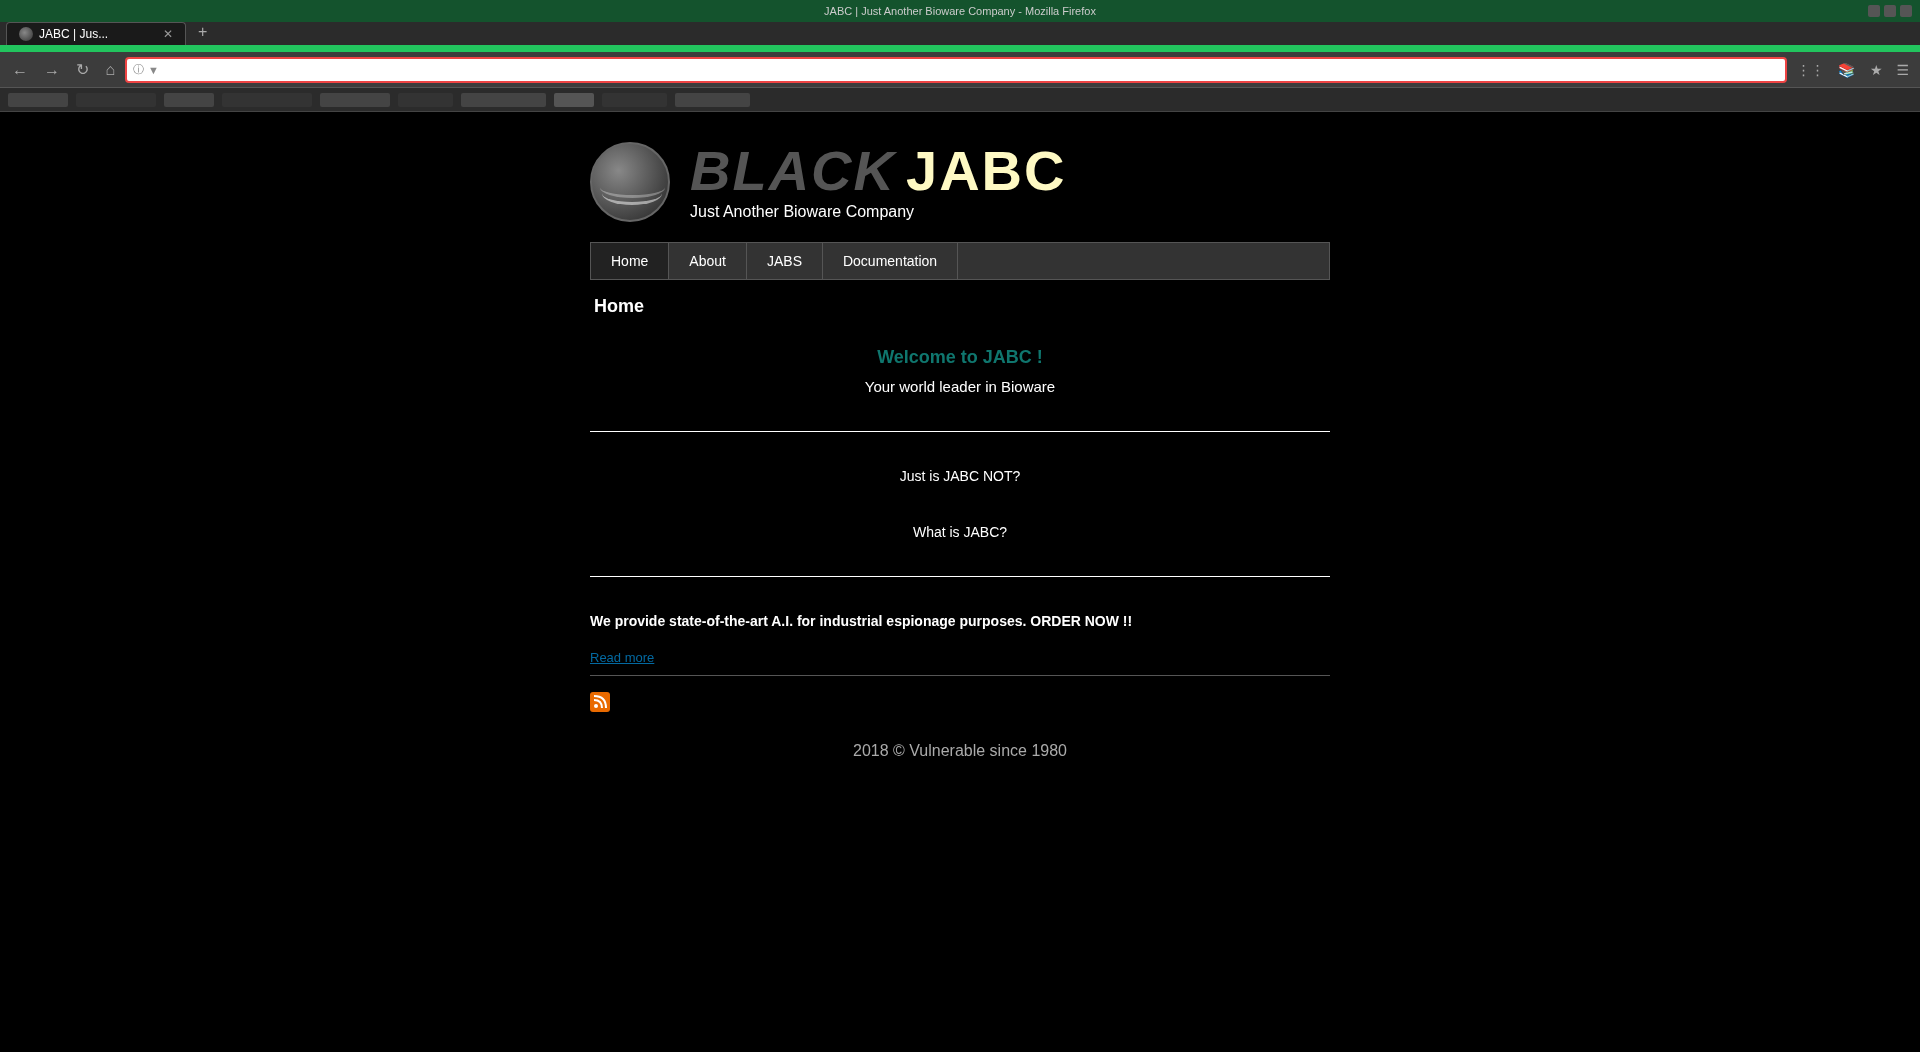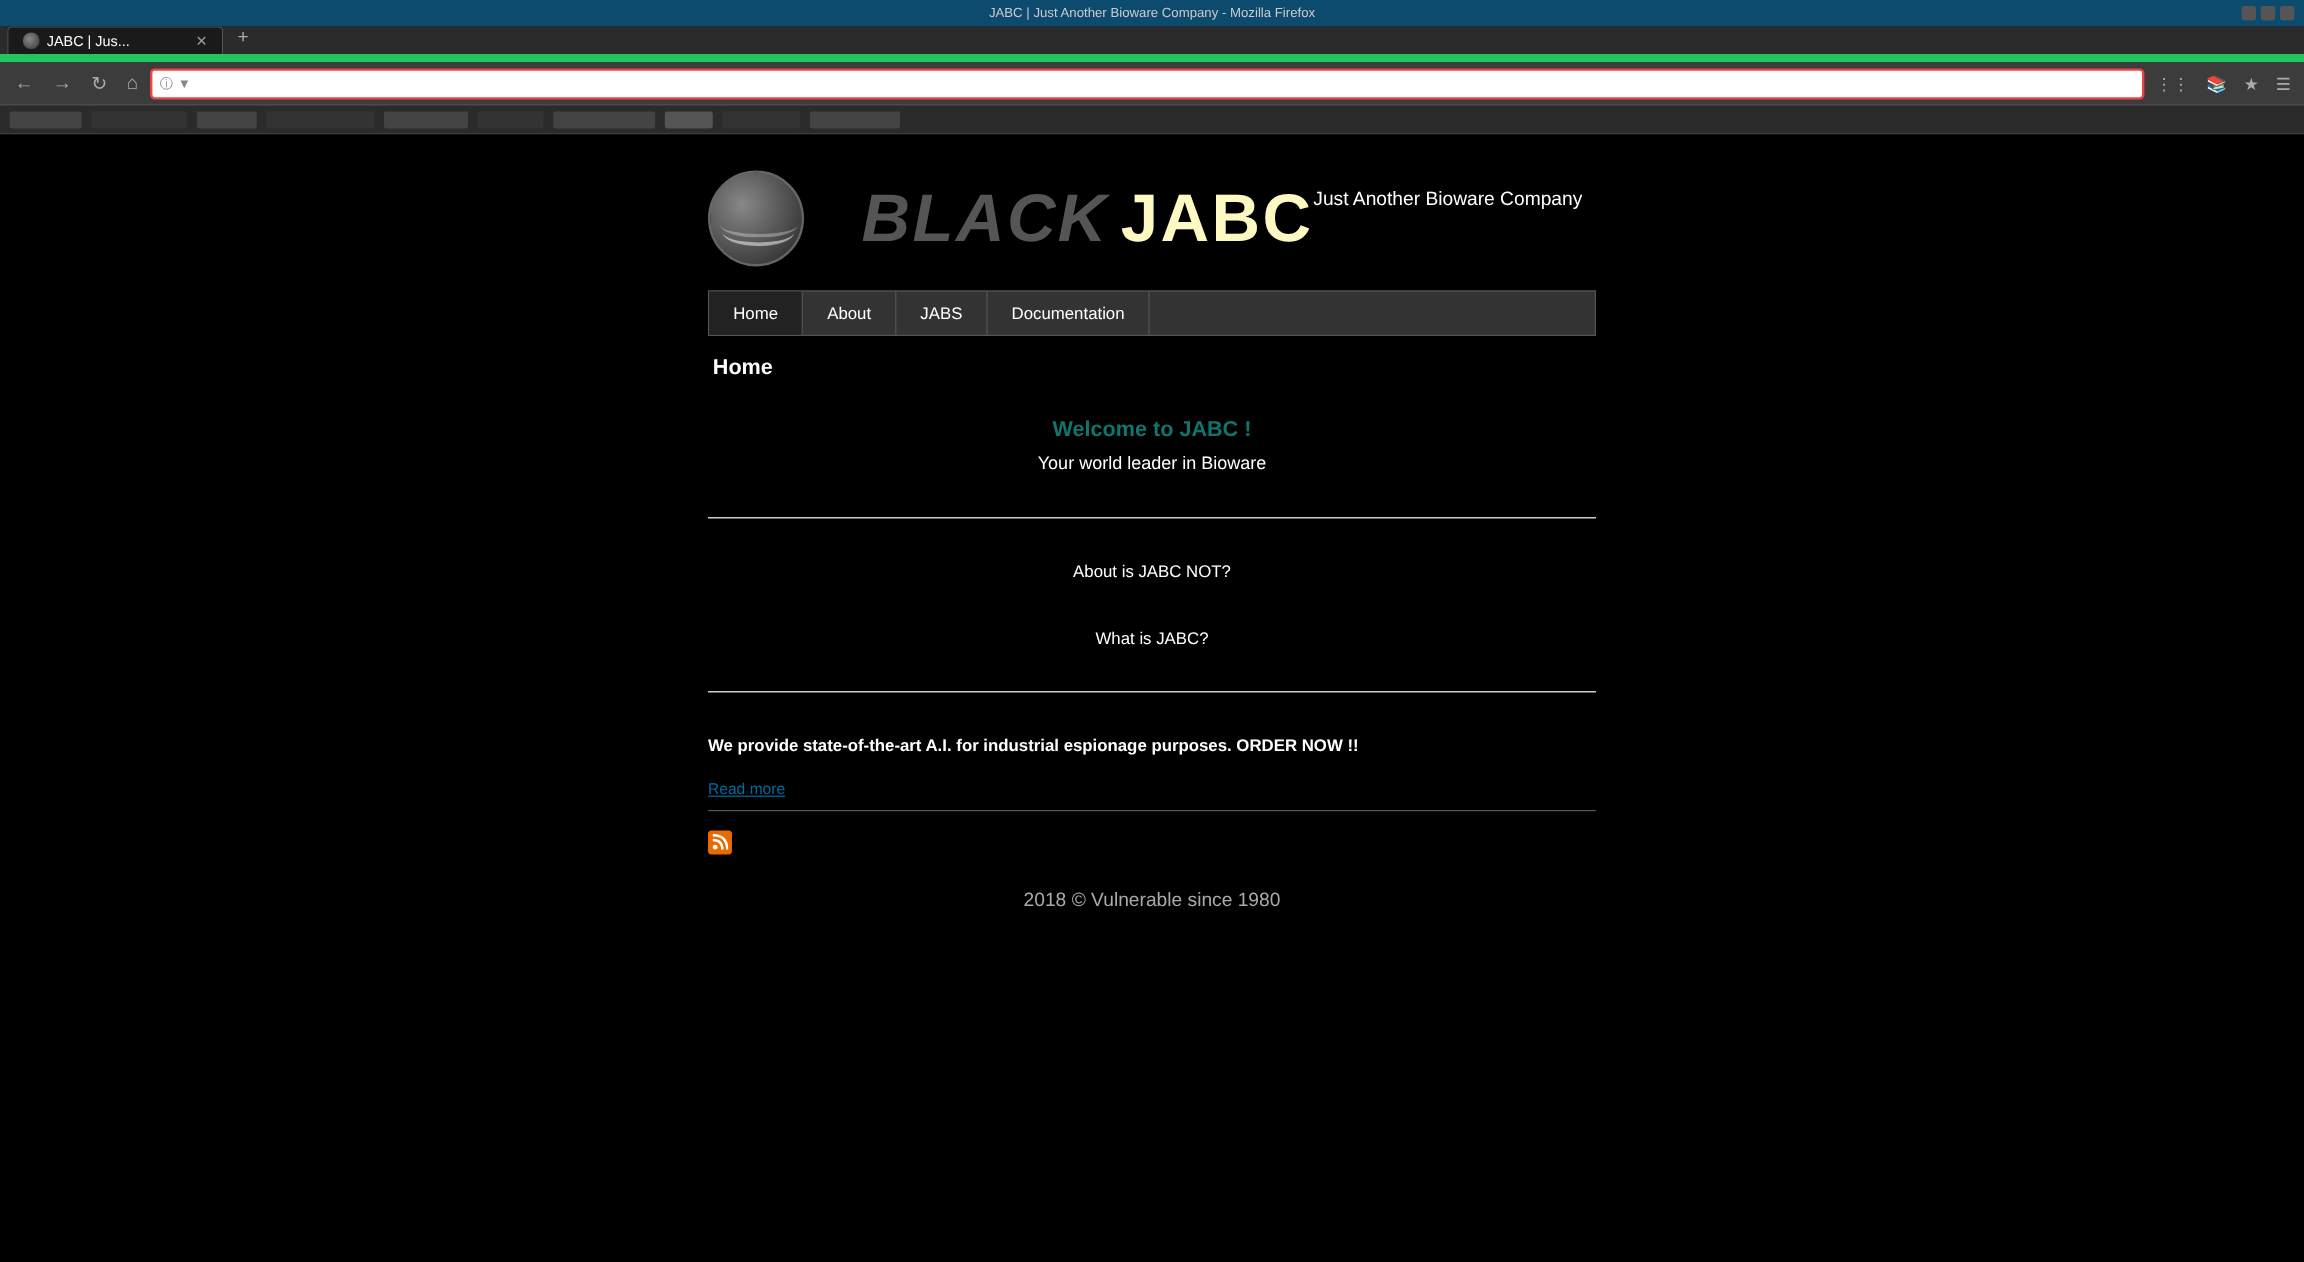--- a/index.html
+++ b/index.html
@@ -6,21 +6,21 @@
 
     body {
       font-family: Arial, sans-serif;
       background: #1a1a1a;
       color: #fff;
       font-size: 14px;
     }
 
     
     .browser-titlebar {
-      background: #0c4a6e;
+      background: #14532d;
       height: 22px;
       display: flex;
       align-items: center;
       padding: 0 8px;
       font-size: 11px;
       color: #ccc;
       justify-content: center;
       position: relative;
     }
     .browser-titlebar-text {
@@ -226,22 +226,21 @@
       bottom: 22px;
       left: 8px;
       width: 65px;
       height: 18px;
       border-bottom: 3px solid rgba(255,255,255,0.3);
       border-radius: 50%;
     }
 
     .site-title-block {
       display: flex;
-      flex-direction: row;
-      margin-left: 28px;
+      flex-direction: column;
     }
     .site-brand-row {
       display: flex;
       align-items: baseline;
       gap: 10px;
     }
     .site-brand-black {
       font-size: 56px;
       font-weight: bold;
       color: #555;
@@ -451,21 +450,21 @@
     <div class="page-title">Home</div>
 
     <div class="welcome-section">
       <div class="welcome-heading">Welcome to JABC !</div>
       <div class="welcome-subtext">Your world leader in Bioware</div>
     </div>
 
     <hr class="divider">
 
     <div class="info-section">
-      <div class="info-question">About is JABC NOT?</div>
+      <div class="info-question">Just is JABC NOT?</div>
     </div>
 
     <div class="info-section">
       <div class="info-question">What is JABC?</div>
     </div>
 
     <hr class="divider">
 
     <div class="cta-section">
       <div class="cta-text">We provide state-of-the-art A.I. for industrial espionage purposes. ORDER  NOW !!</div>

